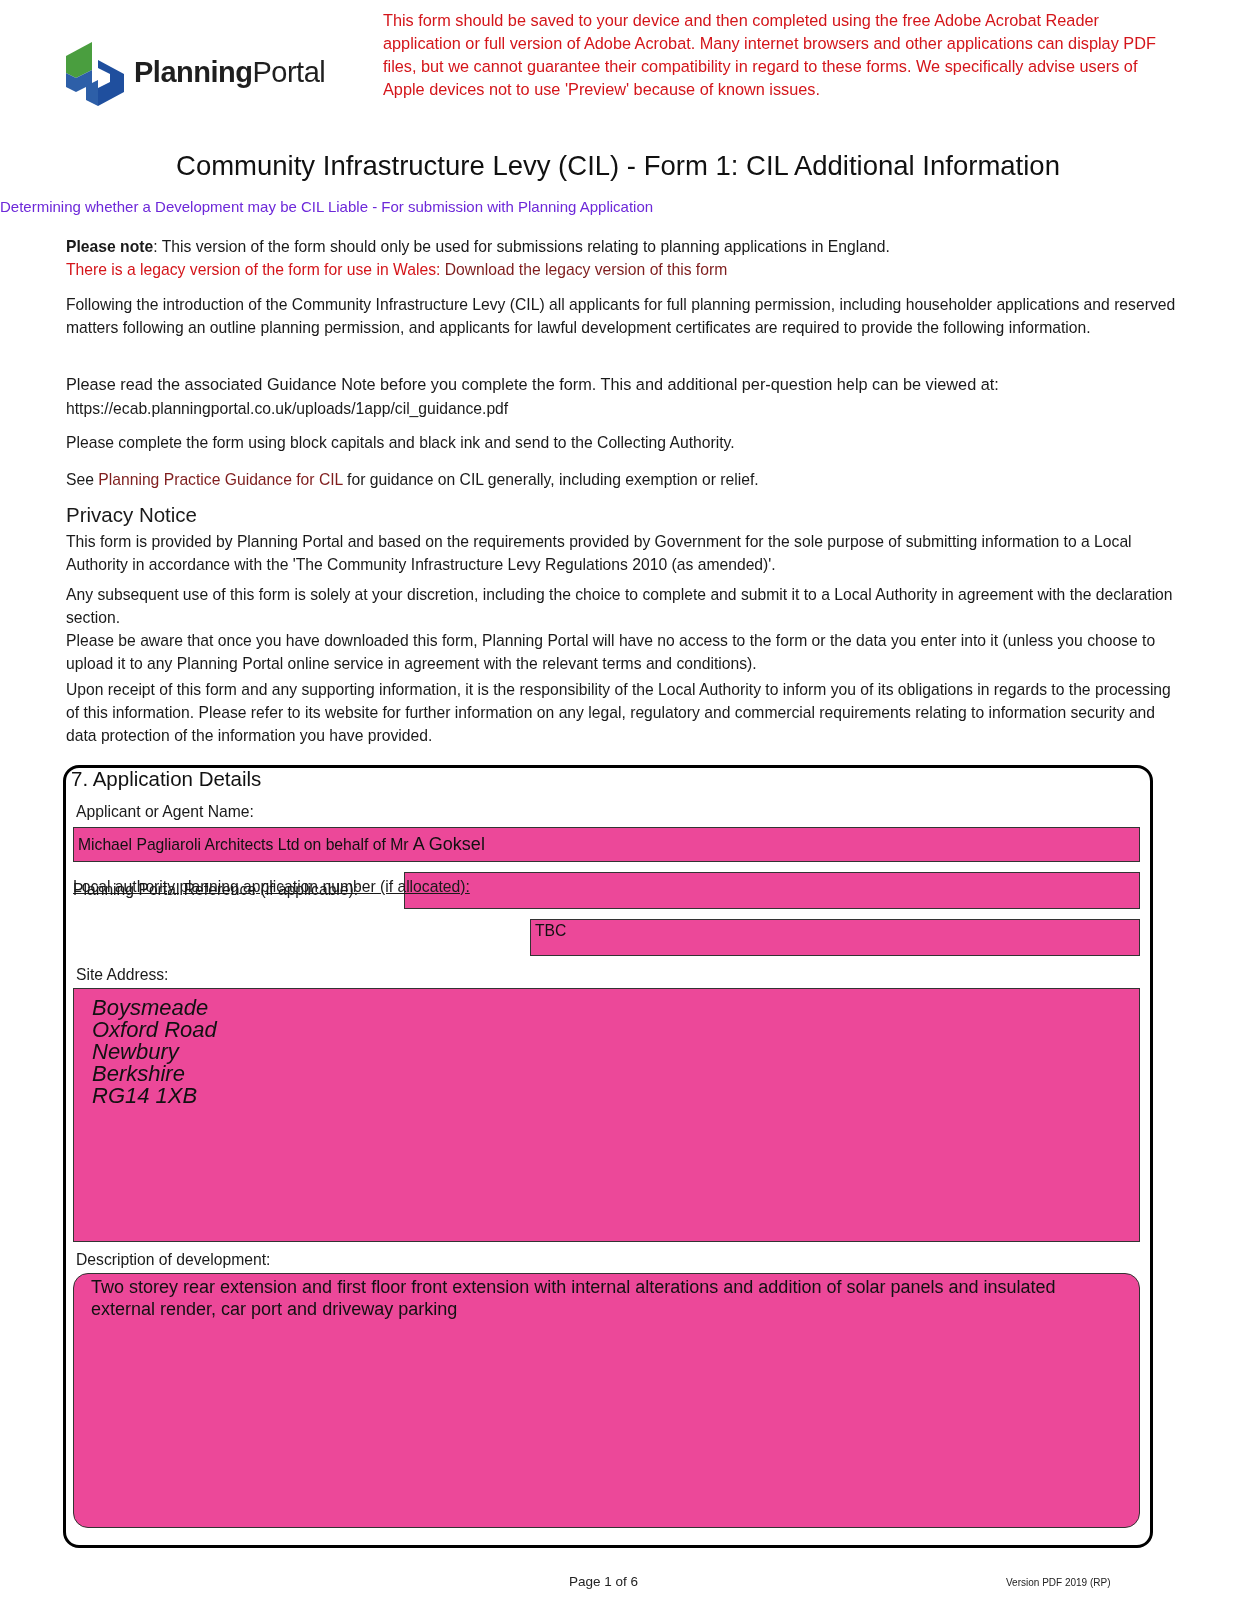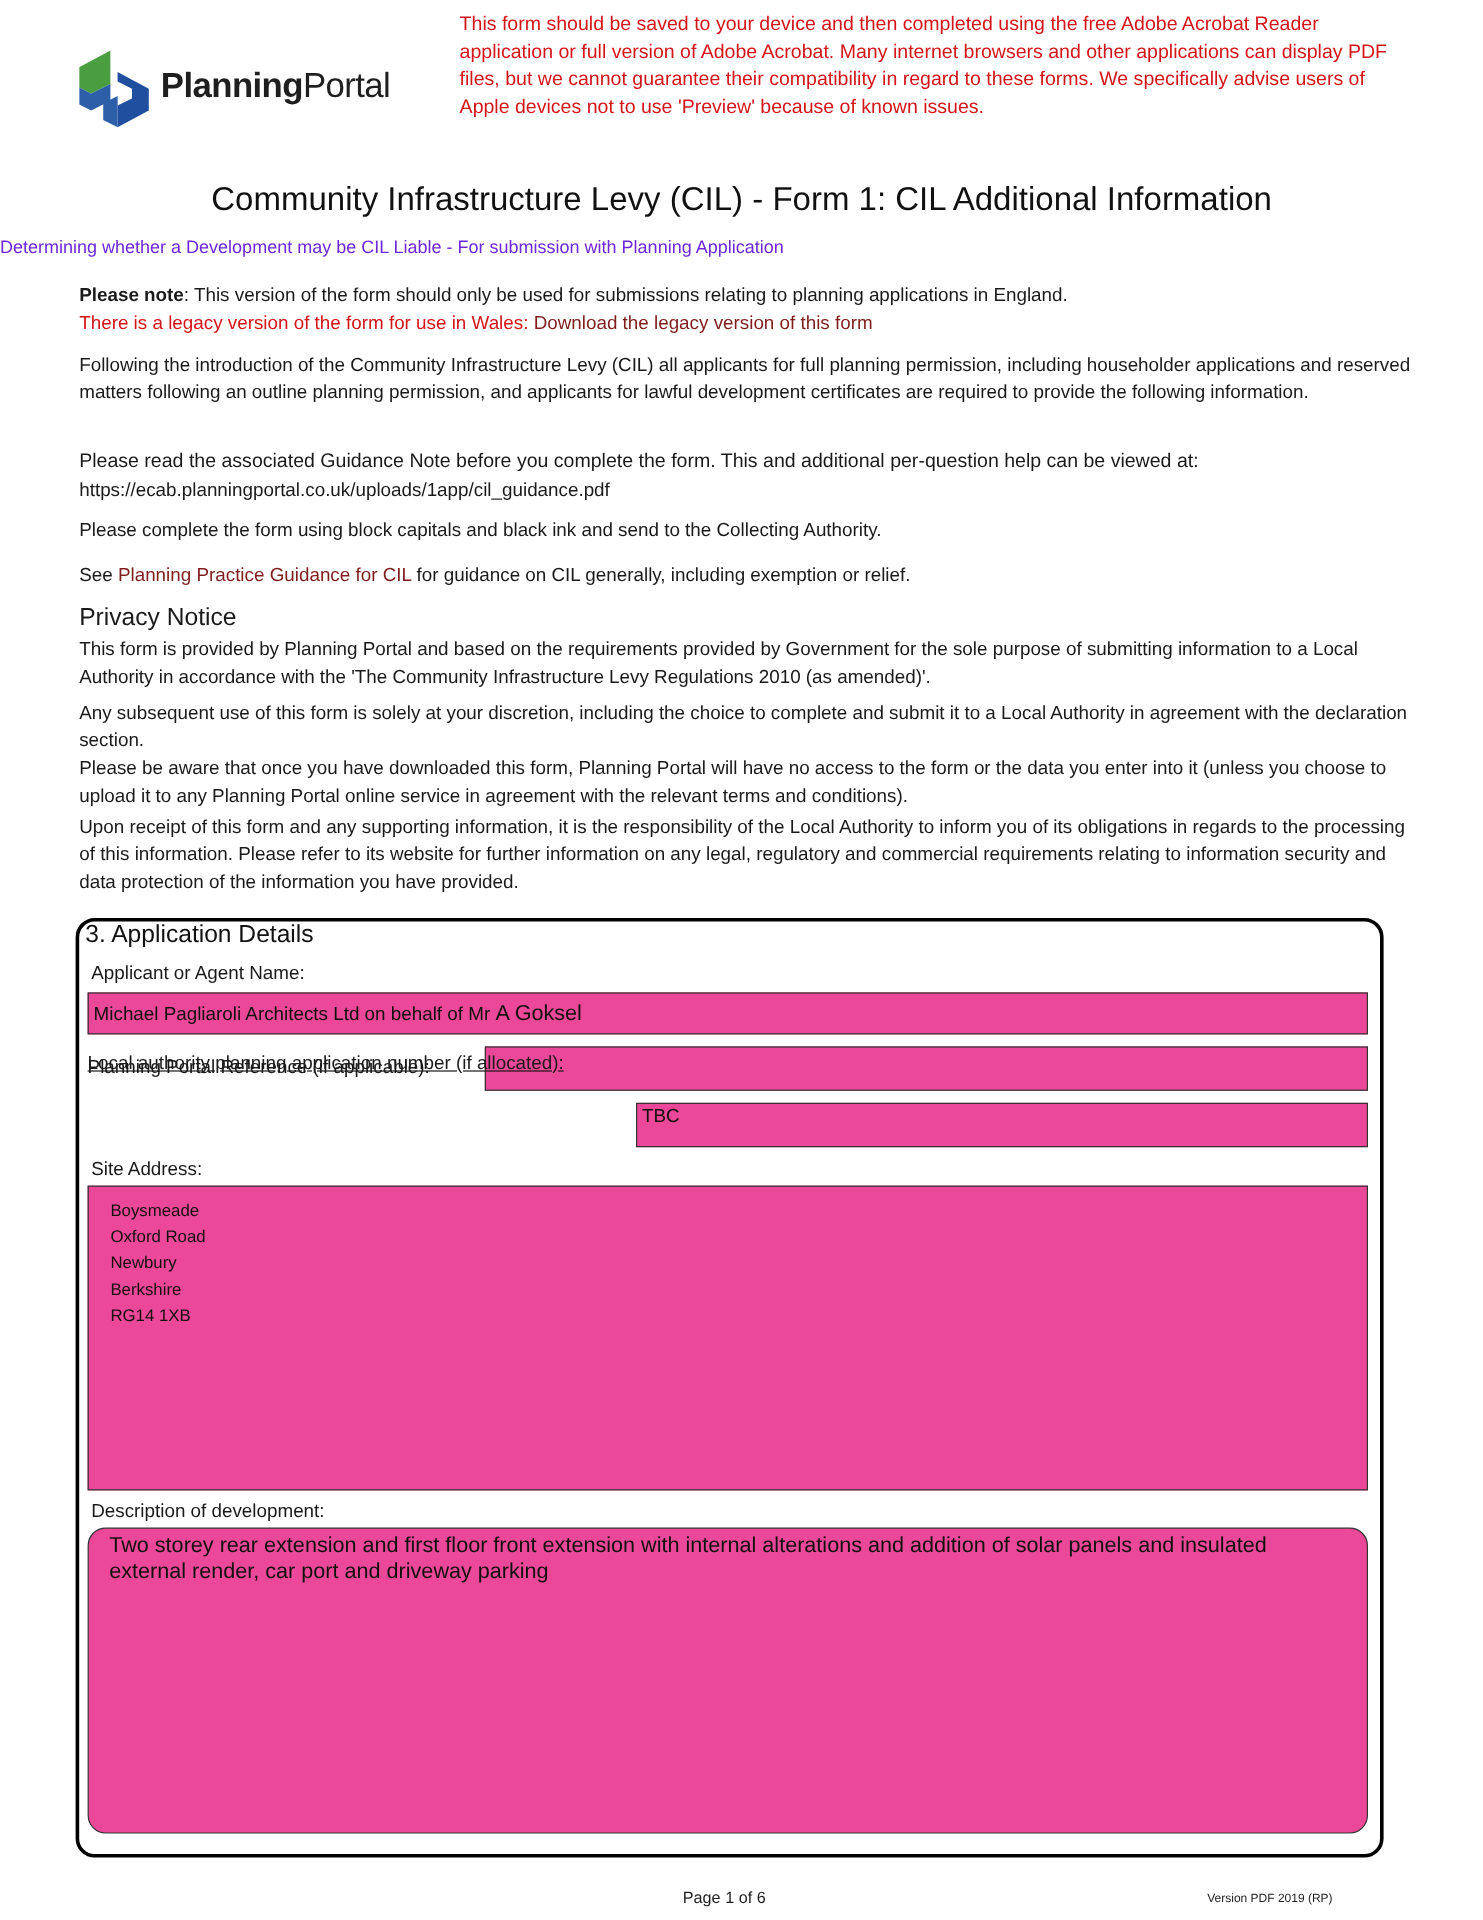--- a/index.html
+++ b/index.html
@@ -35,21 +35,21 @@
   .box { border: 1.5px solid #333; box-sizing: border-box; background: #ec4899;
          font-size: 15.7px; color: #111; }
   .l-applicant { left: 76px; top: 803px; }
   .b-applicant { left: 73px; top: 827px; width: 1067px; height: 35px; padding: 6px 4px; }
   .l-ppref { left: 73px; top: 881px; }
   .b-ppref { left: 404px; top: 872px; width: 736px; height: 37px; }
   .l-laref { left: 73px; top: 878px; text-decoration: underline; }
   .b-laref { left: 530px; top: 919px; width: 610px; height: 37px; padding: 2px 4px; }
   .l-site { left: 76px; top: 966px; }
   .b-site { left: 73px; top: 988px; width: 1067px; height: 254px; padding: 8px 18px;
-            font-size: 14px; line-height: 22px; white-space: pre-line; }
+            font-size: 22px; line-height: 22px; white-space: pre-line; font-style: italic; }
   .l-desc { left: 76px; top: 1251px; }
   .b-desc { left: 73px; top: 1273px; width: 1067px; height: 255px; padding: 2px 17px;
             font-size: 18px; line-height: 22px; border-radius: 15px; }
   .footer-page { left: 569px; top: 1574px; font-size: 13.5px; color: #222; }
   .footer-ver { left: 1006px; top: 1577px; font-size: 10px; color: #222; }
   a { text-decoration: none; }
 </style>
 </head>
 <body>
 
@@ -82,21 +82,21 @@
 
 <div class="abs privacy-h">Privacy Notice</div>
 <div class="abs p priv1">This form is provided by Planning Portal and based on the requirements provided by Government for the sole purpose of submitting information to a Local Authority in accordance with the 'The Community Infrastructure Levy Regulations 2010 (as amended)'.</div>
 <div class="abs p priv2">
   <div>Any subsequent use of this form is solely at your discretion, including the choice to complete and submit it to a Local Authority in agreement with the declaration section.</div>
   <div>Please be aware that once you have downloaded this form, Planning Portal will have no access to the form or the data you enter into it (unless you choose to upload it to any Planning Portal online service in agreement with the relevant terms and conditions).</div>
 </div>
 <div class="abs p priv3">Upon receipt of this form and any supporting information, it is the responsibility of the Local Authority to inform you of its obligations in regards to the processing of this information. Please refer to its website for further information on any legal, regulatory and commercial requirements relating to information security and data protection of the information you have provided.</div>
 
 <div class="abs section"></div>
-<div class="abs sec-title">3. Application Details</div>
+<div class="abs sec-title">7. Application Details</div>
 
 <div class="abs lbl l-applicant">Applicant or Agent Name:</div>
 <div class="abs box b-applicant"><span>Michael Pagliaroli Architects Ltd on behalf of Mr </span><span style="font-size:18px">A Goksel</span></div>
 
 <div class="abs lbl l-ppref">Planning Portal Reference (if applicable):</div>
 <div class="abs box b-ppref"></div>
 
 <div class="abs lbl l-laref">Local authority planning application number (if allocated):</div>
 <div class="abs box b-laref">TBC</div>
 

